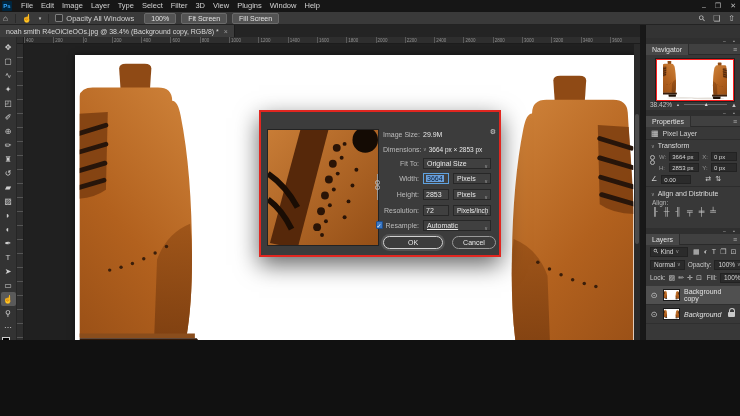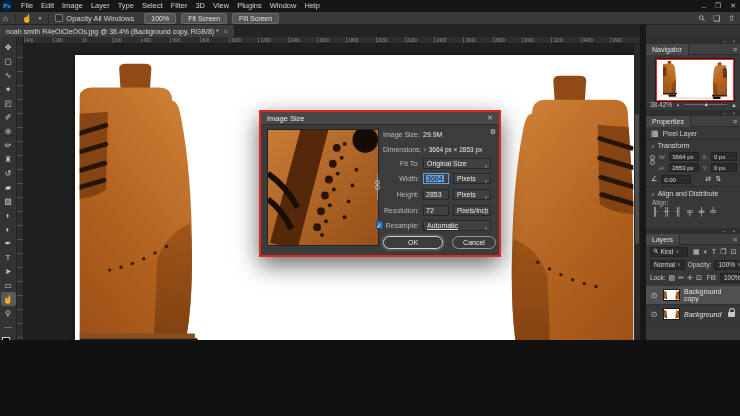--- a/index.html
+++ b/index.html
@@ -437,24 +437,20 @@
     </div>
   </div>
 
   <div class="statusbar">
     <span class="zoomv">38.42%</span>
     <span>3664 px x 2853 px (72 ppi)</span>
     <span style="font-size:5px;color:#8f8f8f">❯</span>
   </div>
 
   <div class="dialog">
-    <div class="dtitle">
-      <span>Image Size</span>
-      <span class="dx">✕</span>
-    </div>
     <div class="dprev">
       <svg viewBox="0 0 112 116" preserveAspectRatio="none">
         <rect width="112" height="116" fill="#b4641f"></rect>
         <rect width="112" height="116" fill="url(#lgprev)" opacity=".55"></rect>
         <circle cx="99" cy="10" r="13" fill="#140b04"></circle>
         <path d="M34,-4 L62,-2 L30,120 L2,114 Z" fill="#56280a"></path>
         <path d="M0,44 Q18,56 30,78 M0,70 Q14,80 24,100" stroke="#1a0d04" stroke-width="6" fill="none"></path>
         <g fill="#2a1406">
           <circle cx="70" cy="18" r="4"></circle>
             <circle cx="66" cy="34" r="4"></circle>

